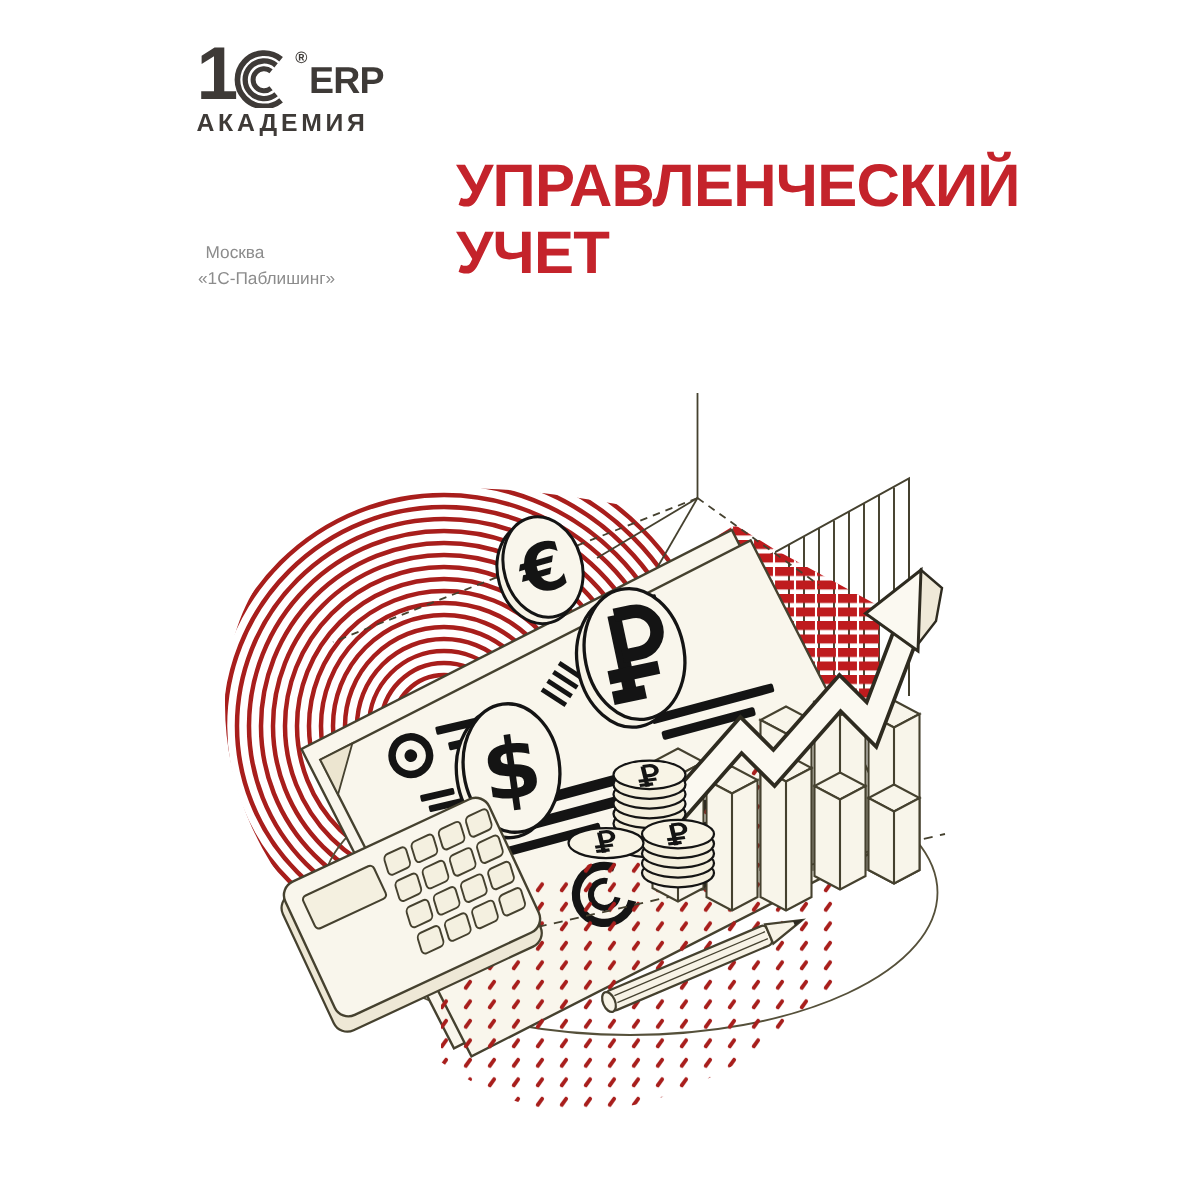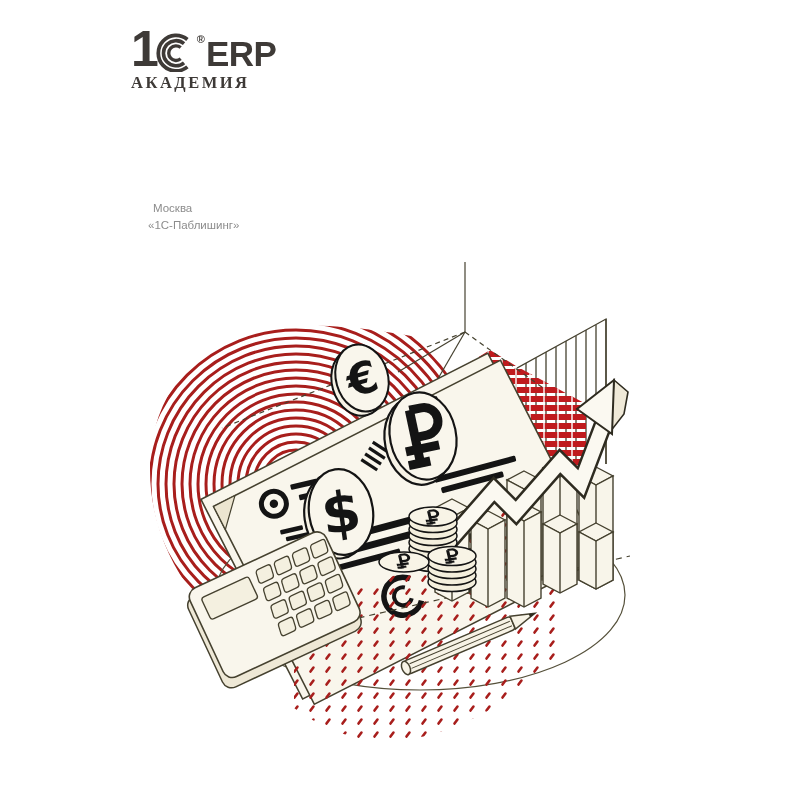--- a/index.html
+++ b/index.html
@@ -5,29 +5,29 @@
   html,body{margin:0;padding:0;background:#fff;}
   .cover{position:relative;width:800px;height:800px;background:#ffffff;overflow:hidden;
          font-family:"Liberation Sans",sans-serif;}
   .abs{position:absolute;}
   
   .logo{left:131px;top:26px;color:#3e3a37;}
   .logo-row{display:flex;align-items:flex-end;}
   .logo-one{font-size:50px;font-weight:700;line-height:40px;letter-spacing:-2px;}
   .logo-c{margin:0 0 -3px -2px;}
   .logo-reg{font-size:11px;font-weight:700;margin:0 1px 24px 0;}
-  .logo-erp{font-size:35px;font-weight:800;line-height:30px;letter-spacing:-0.5px;text-align:center;}
-  .logo-academy{font-size:16.5px;font-weight:700;letter-spacing:2.5px;margin-top:4px;font-family:Liberation Serif, serif;}
+  .logo-erp{font-size:25px;font-weight:800;line-height:30px;letter-spacing:-0.5px;text-align:center;}
+  .logo-academy{font-size:16.5px;font-weight:700;letter-spacing:2.5px;margin-top:4px;}
   
   .authors{left:305px;top:34px;font-size:21px;line-height:34px;color:#3f3f3f;}
   
   .title{left:304px;top:102px;font-size:40px;line-height:45px;font-weight:700;
          letter-spacing:-0.5px;color:#c4232b;margin:0;}
   
-  .publisher{left:148px;top:161px;font-size:11.5px;line-height:17px;color:#8c8c8c;margin-top:39px;}
+  .publisher{left:132px;top:161px;font-size:11.5px;line-height:17px;color:#8c8c8c;}
   .illu{left:0;top:0;}
 </style>
 </head>
 <body>
 
 <div class="cover">
 
   <div class="abs logo">
     <div class="logo-row">
       <span class="logo-one">1</span>
@@ -36,20 +36,24 @@
         <path d="M27.7,16.8 A12,12 0 1 0 27.7,35.2" fill="none" stroke="#3e3a37" stroke-width="3.4"></path>
         <path d="M24.5,20.6 A7,7 0 1 0 24.5,31.4" fill="none" stroke="#3e3a37" stroke-width="3.2"></path>
       </svg>
       <span class="logo-reg">®</span>
       <span class="logo-erp">ERP</span>
     </div>
     <div class="logo-academy">АКАДЕМИЯ</div>
   </div>
 
 
+  <h1 class="abs title">
+    <div>УПРАВЛЕНЧЕСКИЙ</div>
+    <div>УЧЕТ</div>
+  </h1>
 
   <div class="abs publisher">
     <div style="padding-left:5px">Москва</div>
     <div>«1С-Паблишинг»</div>
   </div>
 
   <svg class="abs illu" width="800" height="800" viewBox="0 0 800 800">
     <defs>
       <pattern id="pStripe" width="10" height="9" patternUnits="userSpaceOnUse">
         <rect width="10" height="6" fill="#bf1b1e"></rect>

